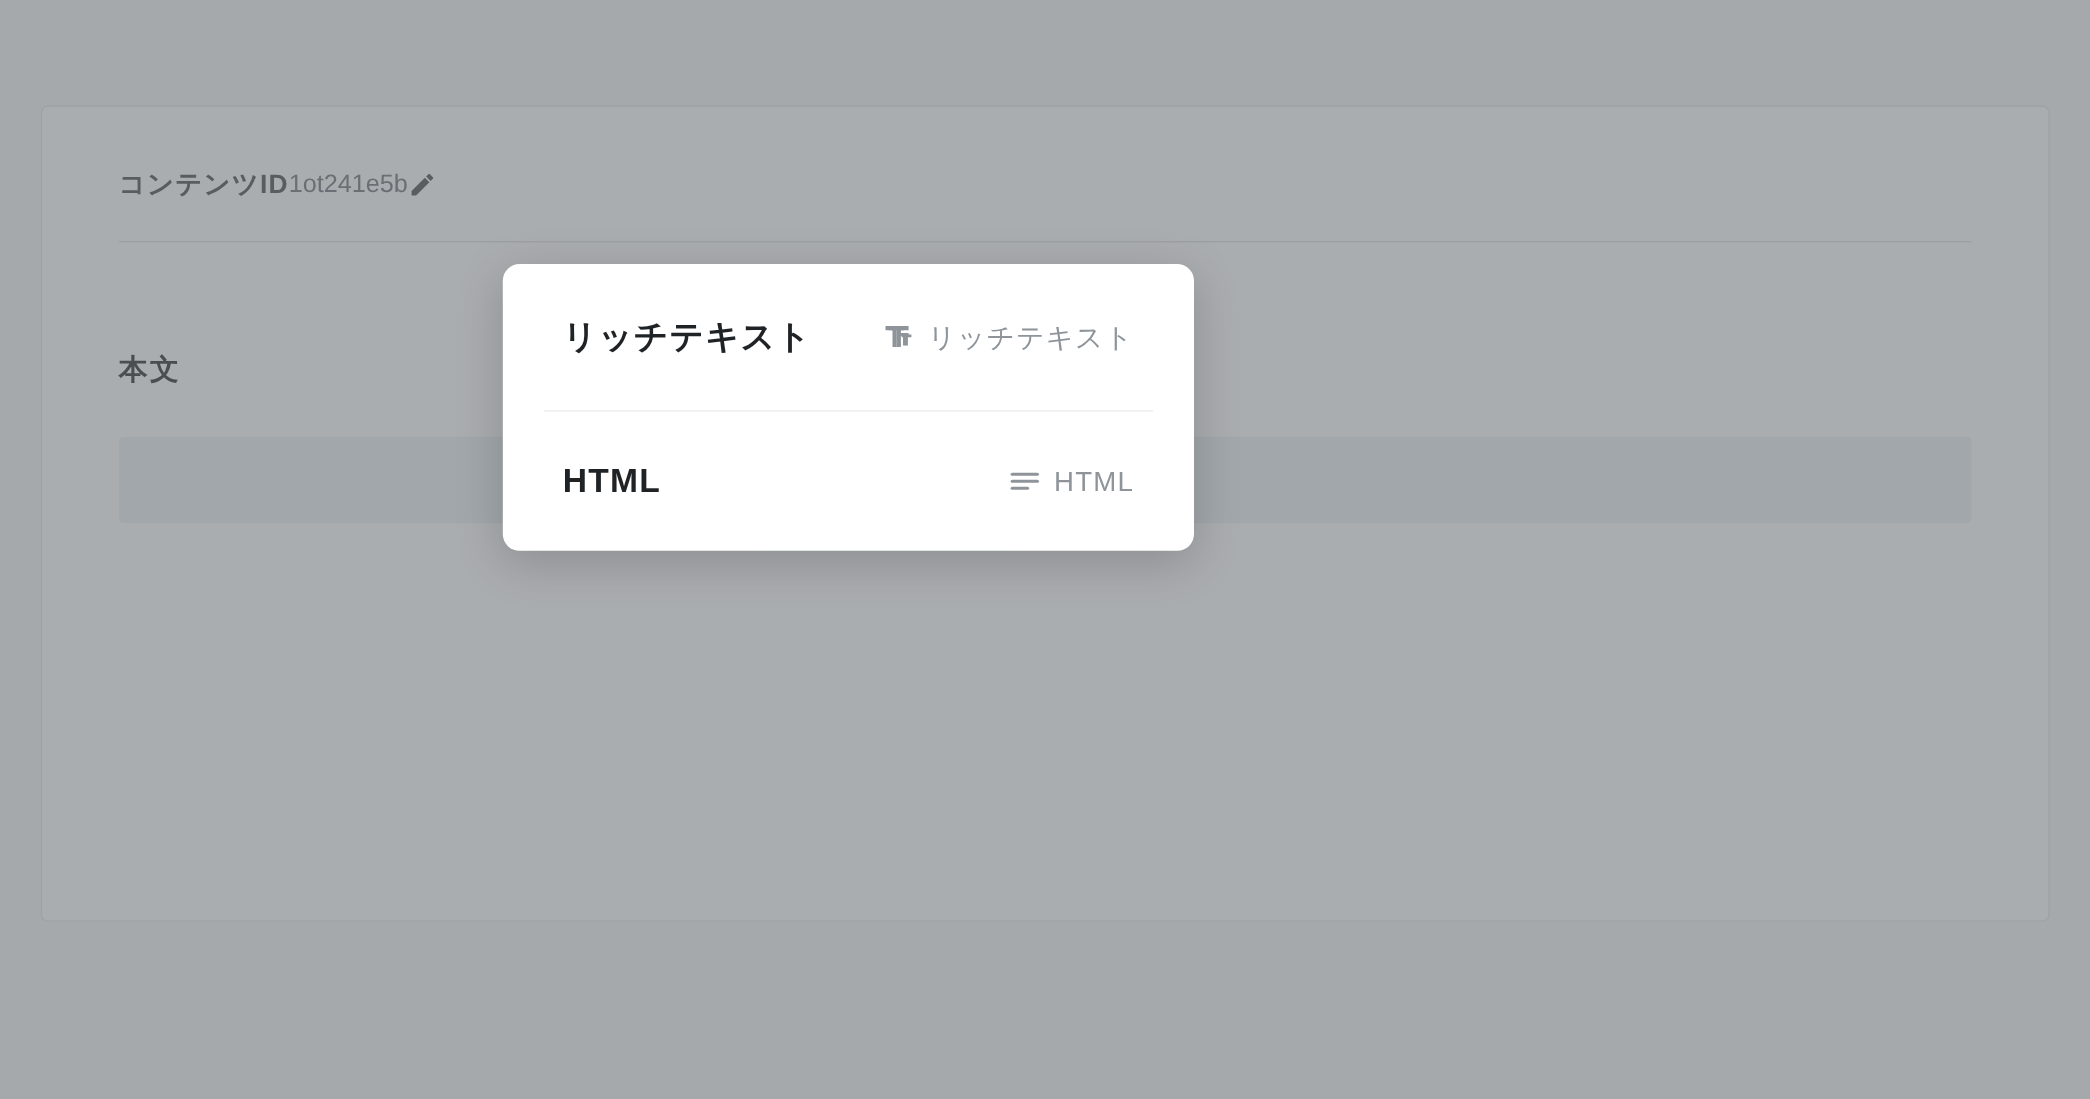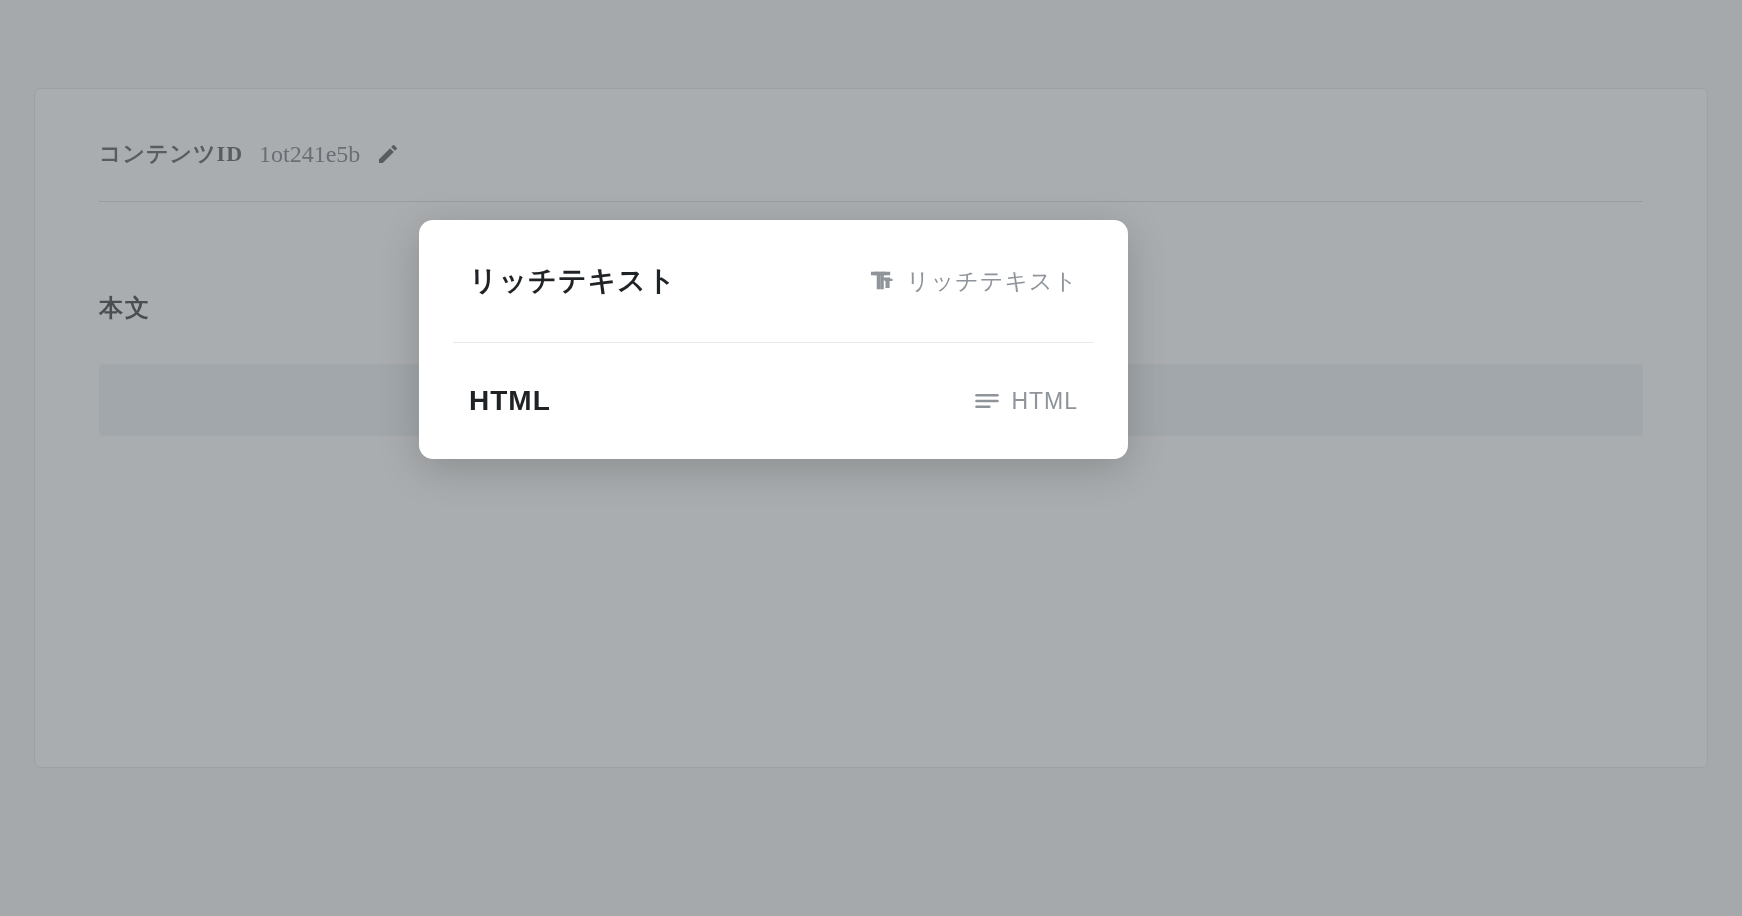--- a/index.html
+++ b/index.html
@@ -25,36 +25,35 @@
       background: #ffffff;
       border: 1px solid #e4e5e7;
       border-radius: 6px;
       padding: 50px 64px 50px 64px;
       min-height: 680px;
     }
     
     .content-id-row {
       display: flex;
       align-items: center;
-      gap: 16px;
+      gap: 0;
       padding-bottom: 32px;
       border-bottom: 1px solid #d9dbdd;
       margin-bottom: 90px;
-      font-family: Liberation Serif, serif;
     }
     
     .content-id-label {
       font-size: 22px;
       font-weight: 600;
       color: #4a4f55;
       letter-spacing: 1px;
     }
     
     .content-id-value {
-      font-size: 24px;
+      font-size: 21px;
       color: #6f757c;
       font-weight: 400;
       text-align: right;
     }
     
     .edit-icon {
       width: 24px;
       height: 24px;
       cursor: pointer;
       color: #4a4f55;
@@ -113,21 +112,21 @@
       background: rgba(100, 105, 110, 0.55);
       display: flex;
       align-items: flex-start;
       justify-content: flex-start;
     }
     
     .modal {
       position: absolute;
       top: 220px;
       left: 419px;
-      width: 709px;
+      width: 576px;
       background: #ffffff;
       border-radius: 14px;
       box-shadow: 0 10px 40px rgba(0,0,0,0.18);
       overflow: hidden;
     }
     
     .modal-option {
       display: flex;
       align-items: center;
       justify-content: space-between;

